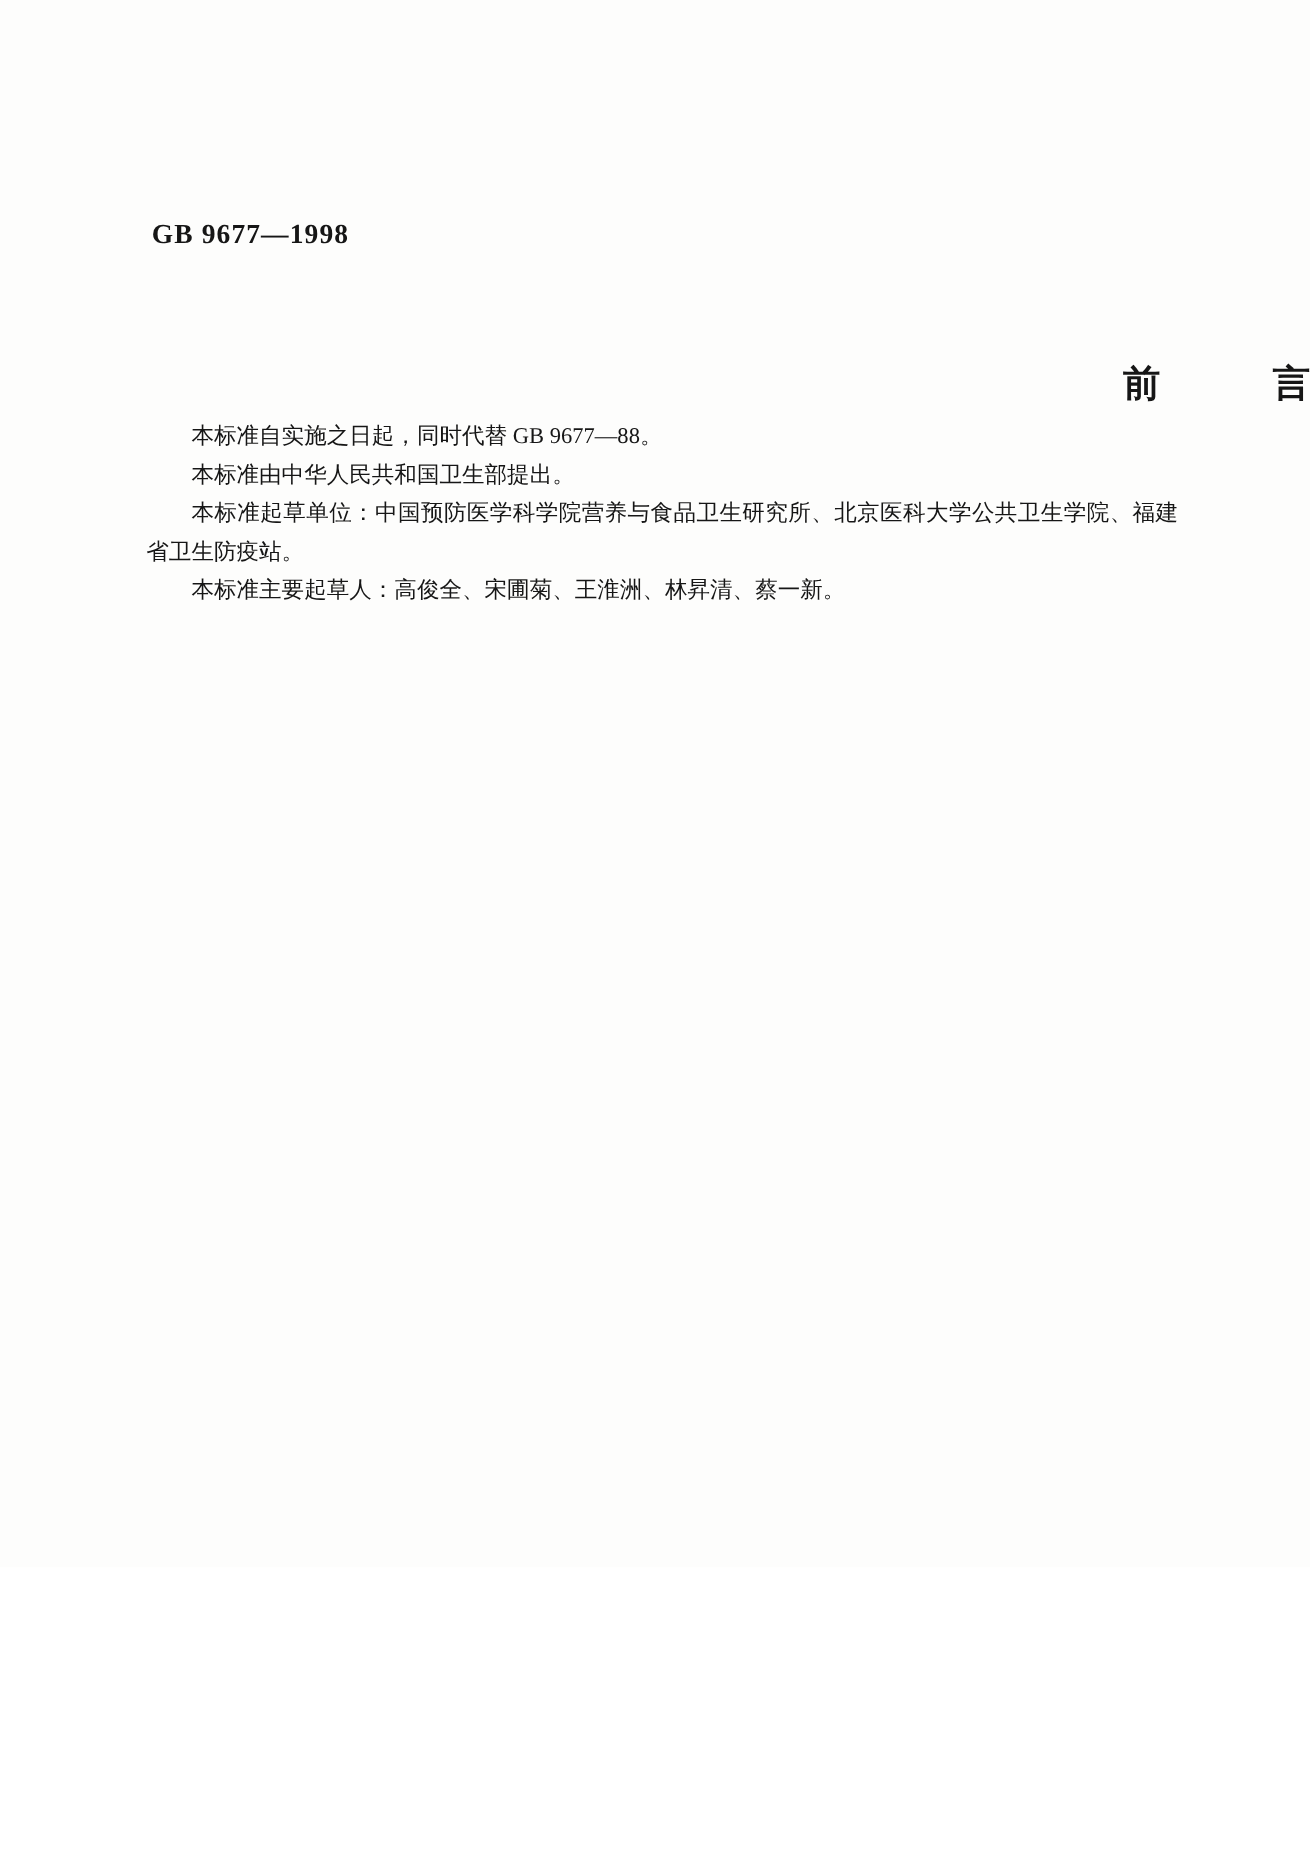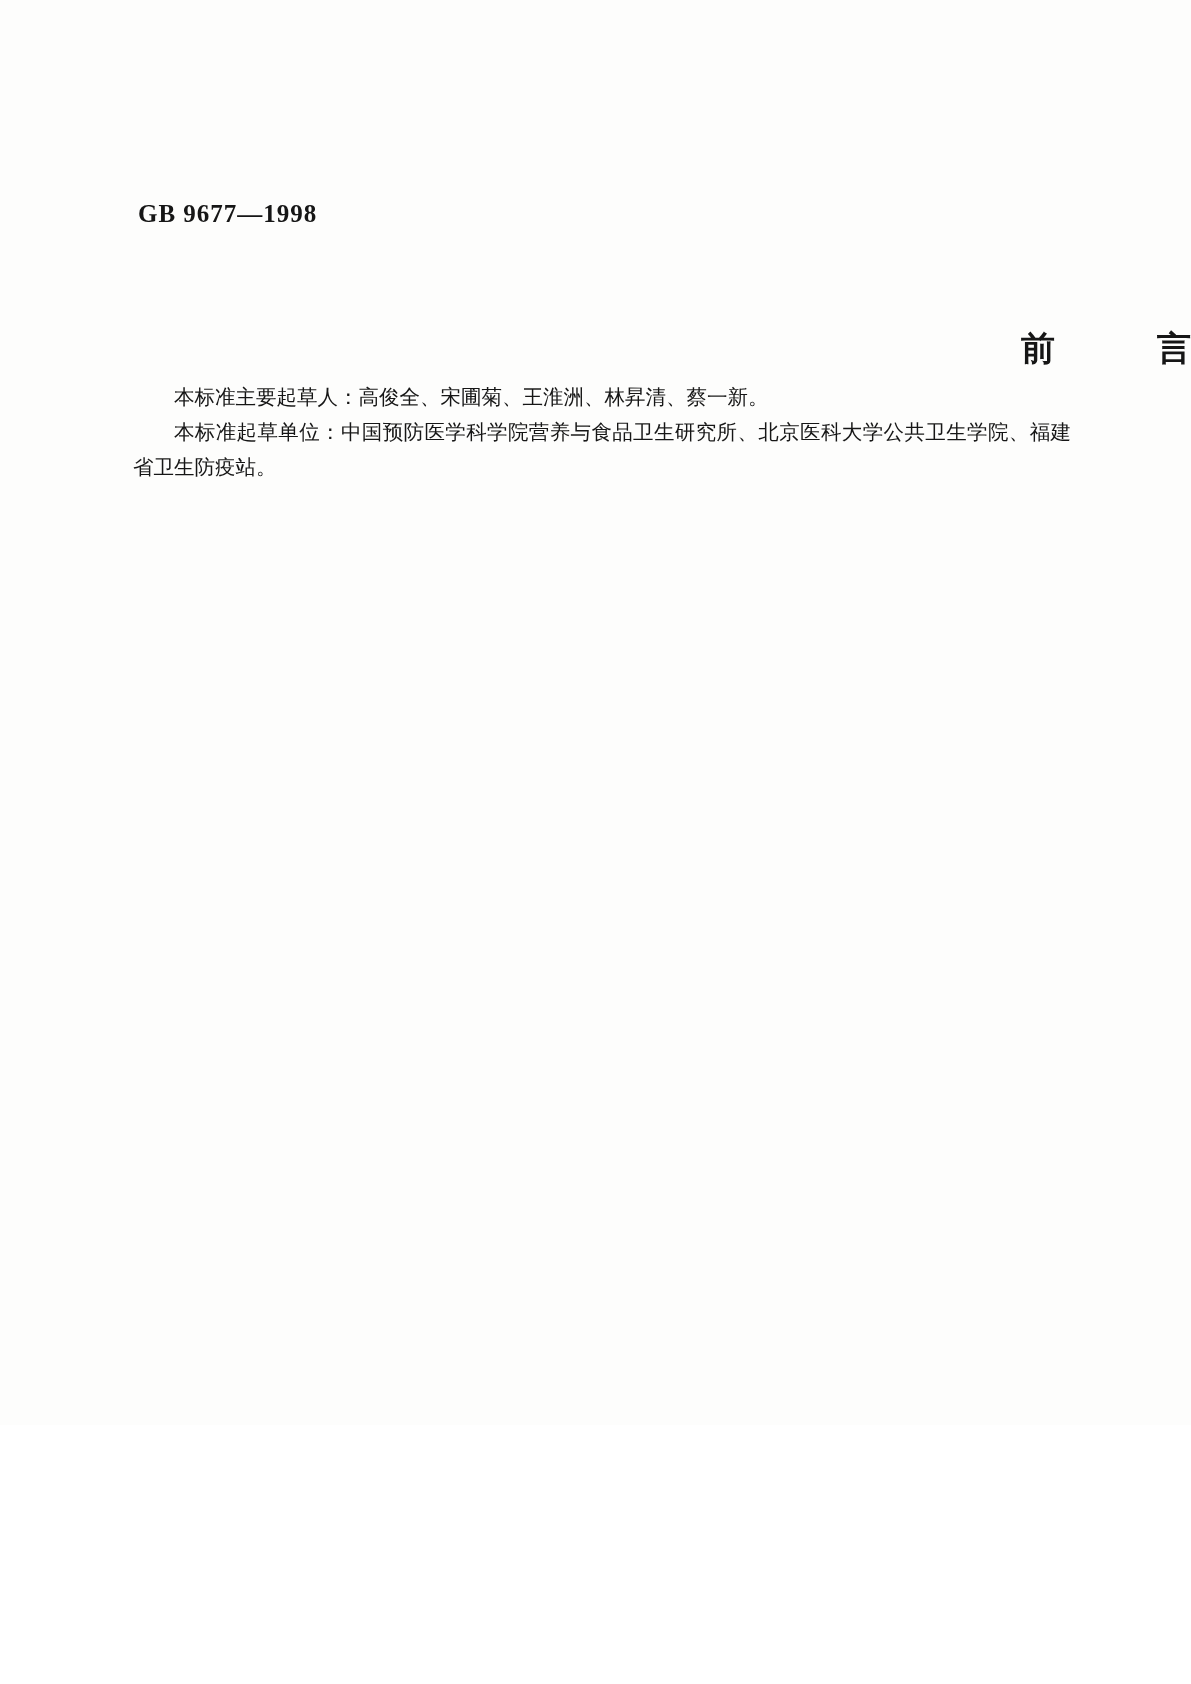--- a/index.html
+++ b/index.html
@@ -62,19 +62,21 @@
 </head>
 <body>
 
 <div class="page">
 
   <div class="standard-code">GB 9677—1998</div>
 
   <h1 class="doc-title">前　　　言</h1>
 
   <div class="body-text">
+    <p>本标准自实施之日起，同时代替 GB 9677—88。</p>
+    <p>本标准由中华人民共和国卫生部提出。</p>
+    <p>本标准起草单位：中国预防医学科学院营养与食品卫生研究所、北京医科大学公共卫生学院、福建省卫生防疫站。</p>
     <p>本标准主要起草人：高俊全、宋圃菊、王淮洲、林昇清、蔡一新。</p>
-    <p>本标准起草单位：中国预防医学科学院营养与食品卫生研究所、北京医科大学公共卫生学院、福建省卫生防疫站。</p>
   </div>
 
   <div class="page-number">I</div>
 
 </div>
 
 </body></html>

